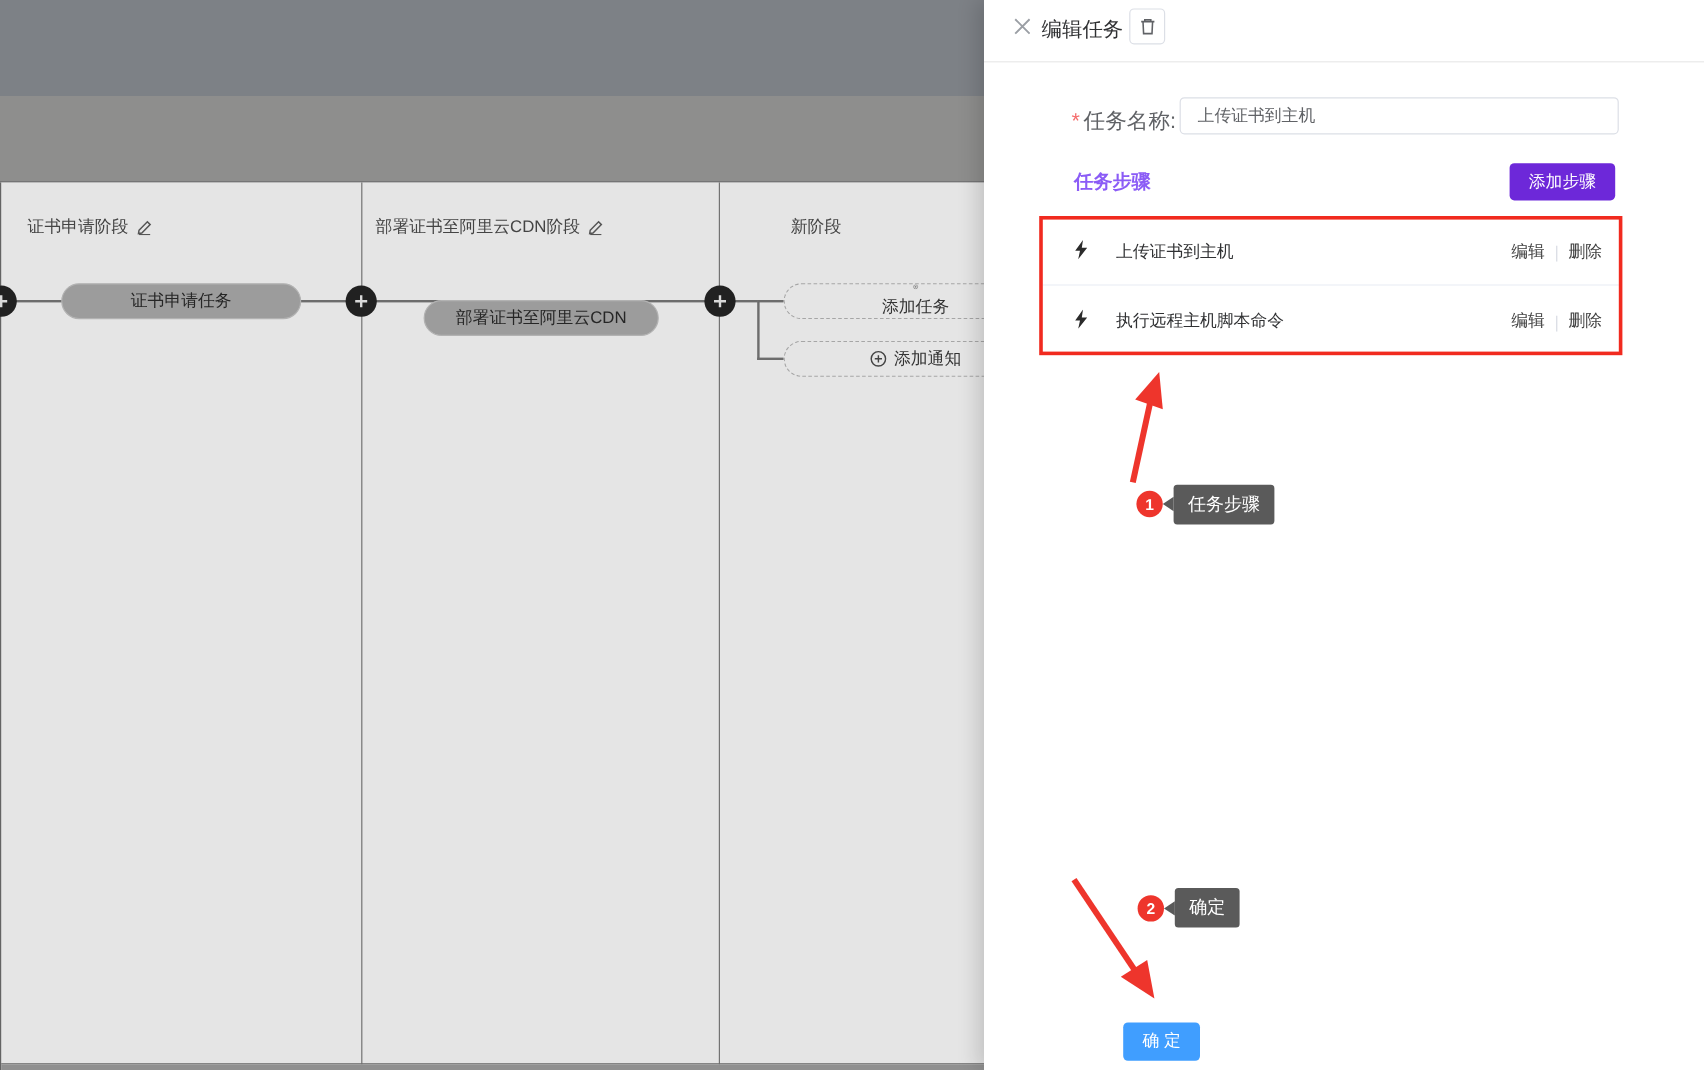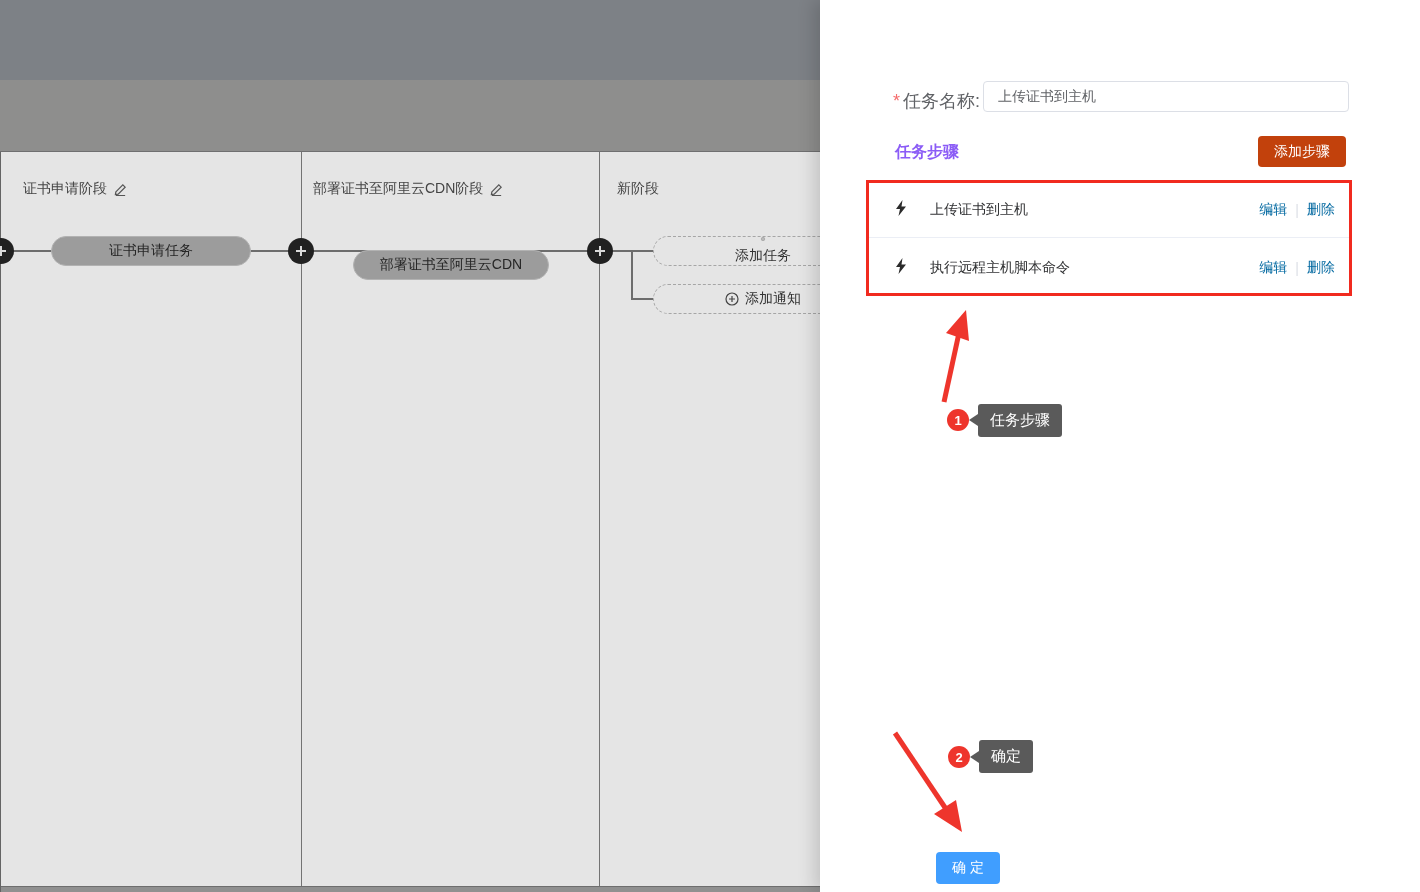--- a/index.html
+++ b/index.html
@@ -35,30 +35,30 @@
   .drawer-title { position:absolute; left:48px; top:13px; font-size:17px; color:#303133; }
   .trash-btn { position:absolute; left:121px; top:7px; width:30px; height:30px; border:1px solid #dcdfe6; border-radius:4px;
                background:#fff; display:flex; align-items:center; justify-content:center; cursor:pointer; }
 
   .form-label { position:absolute; left:60px; top:89px; width:100px; text-align:right; font-size:18px; color:#606266; white-space:nowrap; }
   .req { color:#f56c6c; margin-right:3px; }
   .name-input { position:absolute; left:163px; top:81px; width:366px; height:31px; border:1px solid #dcdfe6; border-radius:4px;
                 padding:0 14px; font-size:14px; color:#606266; outline:none; font-family:inherit; }
 
   .section-heading { position:absolute; left:75px; top:142px; font-size:16px; font-weight:bold; color:#8b5cf6; }
-  .add-step-btn { position:absolute; left:438px; top:136px; width:88px; height:31px; background:#c2410c; border:none; border-radius:4px;
+  .add-step-btn { position:absolute; left:438px; top:136px; width:88px; height:31px; background:#6d28d9; border:none; border-radius:4px;
                   color:#fff; font-size:14px; cursor:pointer; font-family:inherit; }
 
   .red-box { position:absolute; left:46px; top:180px; width:486px; height:116px; border:3px solid #f12a1f; pointer-events:none; }
 
   .step-row { position:absolute; left:49px; width:480px; height:57px; }
   .step-row .bolt { position:absolute; left:26px; top:20px; }
   .step-name { position:absolute; left:61px; top:21px; font-size:14px; color:#303133; }
   .step-links { position:absolute; right:14px; top:21px; font-size:14px; display:flex; align-items:center; gap:8px; }
-  .link { color:#0369a1; cursor:pointer; text-decoration:none; }
+  .link { color:#404040; cursor:pointer; text-decoration:none; }
   .link-sep { color:#dcdfe6; }
   .row-div { position:absolute; left:49px; top:237px; width:480px; height:1px; background:#ebeef5; }
 
   .confirm-btn { position:absolute; left:116px; top:852px; width:64px; height:32px; background:#409eff; border:none; border-radius:4px;
                  color:#fff; font-size:14px; cursor:pointer; font-family:inherit; }
 
   
   .anno-svg { position:absolute; inset:0; width:1420px; height:892px; pointer-events:none; }
   .badge { position:absolute; width:22px; height:22px; border-radius:50%; background:#ee352c; color:#fff; font-size:13px; font-weight:bold;
            display:flex; align-items:center; justify-content:center; }
@@ -91,21 +91,21 @@
       </div>
       <div class="stage-title" style="left:312px;">
         <span>部署证书至阿里云CDN阶段</span>
         <span class="pencil">
           <svg width="13" height="13" viewBox="0 0 14 14">
               <path d="M2 9.5 L9.5 2 L12 4.5 L4.5 12 L1.5 12.5 Z" fill="none" stroke="#555" stroke-width="1.3"></path>
               <path d="M2 13.5 H12" stroke="#555" stroke-width="1.1"></path>
             </svg>
         </span>
       </div>
-      <div class="stage-title" style="left:616px;text-align:right;">
+      <div class="stage-title" style="left:658px;text-align:right;">
         <span>新阶段</span>
       </div>
 
       <div class="conn" style="left:0; top:98px; width:300px;"></div>
       <div class="conn" style="left:300px; top:98px; width:298px;"></div>
       <div class="conn" style="left:598px; top:98px; width:32px;"></div>
       <div class="conn-v" style="left:630px; top:98px; height:50px;"></div>
       <div class="conn" style="left:630px; top:98px; width:22px;"></div>
       <div class="conn" style="left:630px; top:146px; width:22px;"></div>
 
@@ -143,20 +143,33 @@
       </div>
       <div class="plus-circle" style="left:586px; top:86px;">
         <svg width="12" height="12" viewBox="0 0 12 12">
             <path d="M6 1 V11 M1 6 H11" stroke="#d9d9d9" stroke-width="2"></path>
           </svg>
       </div>
     </div>
   </div>
 
   <div class="drawer">
+    <div class="drawer-header">
+      <span class="close-x">
+        <svg width="16" height="16" viewBox="0 0 16 16">
+            <path d="M2 2 L14 14 M14 2 L2 14" stroke="#9b9fa5" stroke-width="1.6"></path>
+          </svg>
+      </span>
+      <span class="drawer-title">编辑任务</span>
+      <span class="trash-btn">
+        <svg width="15" height="16" viewBox="0 0 15 16">
+            <path d="M2 4 H13 M5 4 V2.5 H10 V4 M3.5 4 L4 14 H11 L11.5 4" fill="none" stroke="#606266" stroke-width="1.3"></path>
+          </svg>
+      </span>
+    </div>
 
     <div class="form-label">
       <span class="req">*</span><span>任务名称:</span>
     </div>
     <input class="name-input" type="text" value="上传证书到主机" style="">
 
     <div class="section-heading">任务步骤</div>
     <button class="add-step-btn">添加步骤</button>
 
     <div class="step-row" style="top:180px;">

